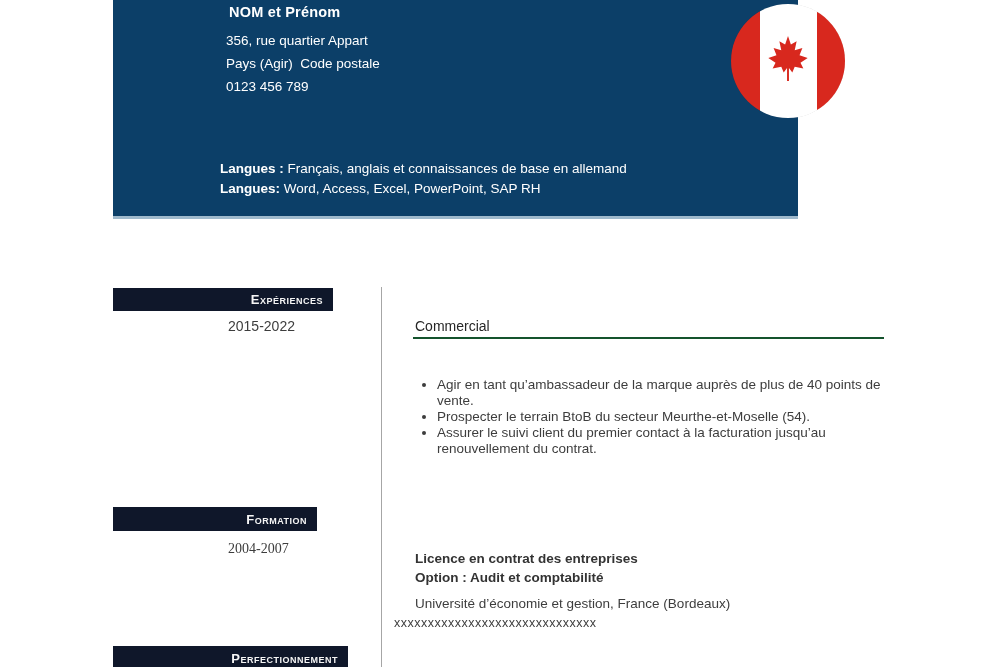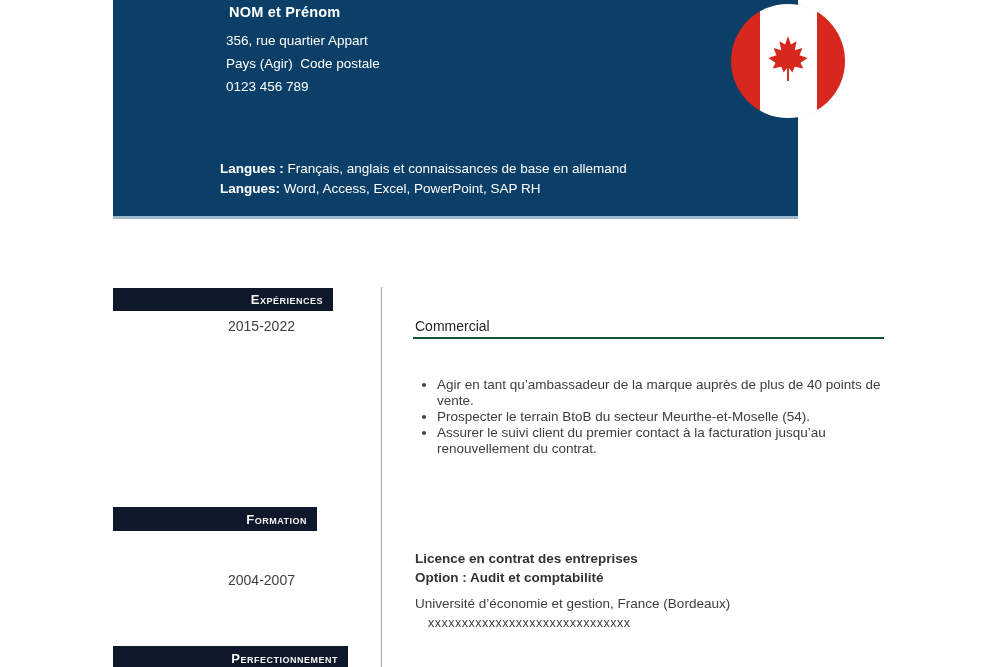--- a/index.html
+++ b/index.html
@@ -95,21 +95,21 @@
   .bar-experiences      { top: 288px; width: 220px; height: 23px; }
   .bar-formation        { top: 507px; width: 204px; height: 24px; }
   .bar-perfectionnement { top: 646px; width: 235px; height: 24px; }
   .period-text {
     position: absolute;
     left: 228px;
     font-size: 14px;
     color: #3d3d3d;
   }
   .period-experiences { top: 318px; }
-  .period-formation   { top: 572px; }
+  .period-formation   { top: 541px; font-family: Liberation Serif, serif; }
 
   
   .job-title {
     position: absolute;
     left: 413px; top: 318px;
     width: 471px;
     font-size: 14px;
     color: #262626;
     padding: 0 0 3px 2px;
     border-bottom: 2px solid #14532d;
@@ -141,21 +141,21 @@
     line-height: 19px;
   }
   .school-line {
     position: absolute;
     left: 415px; top: 596px;
     font-size: 13.5px;
     color: #3d3d3d;
   }
   .placeholder-line {
     position: absolute;
-    left: 428px; top: 616px;
+    left: 394px; top: 616px;
     font-size: 12.5px;
     letter-spacing: 0.5px;
     color: #3d3d3d;
   }
 </style>
 </head>
 <body>
 
 <div class="page">
 

